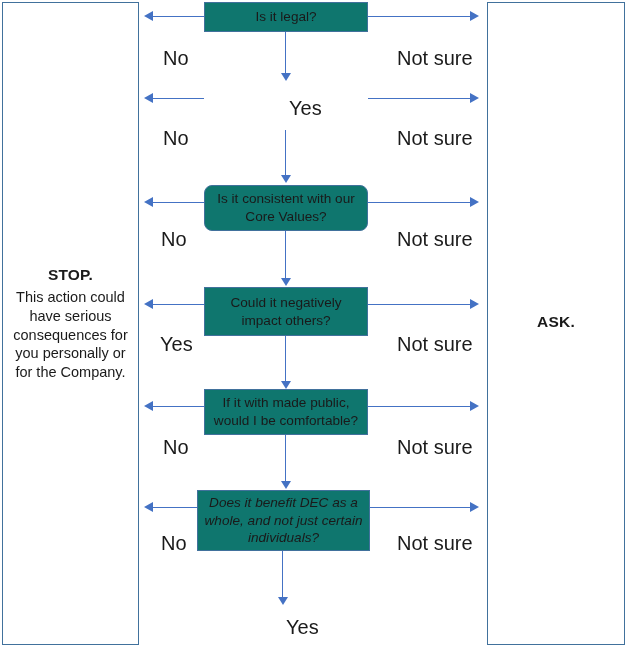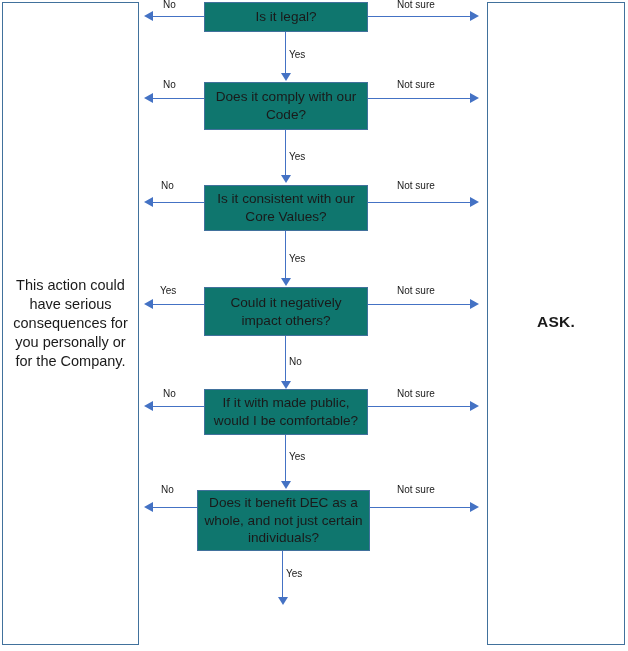--- a/index.html
+++ b/index.html
@@ -112,34 +112,36 @@
   }
   .arrow.right {
     border-top: 5px solid transparent;
     border-bottom: 5px solid transparent;
     border-left: 9px solid #4472C4;
   }
 
   
   .edge-label {
     position: absolute;
-    font-size: 10px;
+    font-size: 20px;
     color: #1a1a1a;
     white-space: nowrap;
     z-index: 3;
     line-height: 1;
+    margin-top: 48px;
   }
 </style>
 </head>
 <body>
 
 <div id="canvas">
 
   <div class="side-panel" id="stop-panel">
     <div class="panel-inner">
+      <span class="panel-title">STOP.</span>
       <span class="panel-body">This action could have serious consequences for you personally or for the Company.</span>
     </div>
   </div>
 
   <div class="side-panel" id="ask-panel">
     <div class="panel-inner">
       <span class="panel-title">ASK.</span>
     </div>
   </div>
 
@@ -152,34 +154,31 @@
   <div class="edge-label" style="left:163px; top:0px;">No</div>
 
   <div class="h-line" style="left:368px; top:16px; width:104px;"></div>
   <div class="arrow right" style="left:470px; top:11px;"></div>
   <div class="edge-label" style="left:397px; top:0px;">Not sure</div>
 
   <div class="v-line" style="left:285px; top:32px; height:42px;"></div>
   <div class="arrow down" style="left:281px; top:73px;"></div>
   <div class="edge-label" style="left:289px; top:50px;">Yes</div>
 
-  <div class="node" style="left:204px; top:82px; width:164px; height:48px;">
-    <span class="node-text">Does it comply with our Code?</span>
-  </div>
   <div class="h-line" style="left:152px; top:98px; width:52px;"></div>
   <div class="arrow left" style="left:144px; top:93px;"></div>
   <div class="edge-label" style="left:163px; top:80px;">No</div>
   <div class="h-line" style="left:368px; top:98px; width:104px;"></div>
   <div class="arrow right" style="left:470px; top:93px;"></div>
   <div class="edge-label" style="left:397px; top:80px;">Not sure</div>
   <div class="v-line" style="left:285px; top:130px; height:46px;"></div>
   <div class="arrow down" style="left:281px; top:175px;"></div>
   <div class="edge-label" style="left:289px; top:152px;">Yes</div>
 
-  <div class="node" style="left:204px; top:185px; width:164px; height:46px;">
+  <div class="node" style="left:204px; top:185px; width:164px; height:46px;border-radius:8px;">
     <span class="node-text">Is it consistent with our Core Values?</span>
   </div>
   <div class="h-line" style="left:152px; top:202px; width:52px;"></div>
   <div class="arrow left" style="left:144px; top:197px;"></div>
   <div class="edge-label" style="left:161px; top:181px;">No</div>
   <div class="h-line" style="left:368px; top:202px; width:104px;"></div>
   <div class="arrow right" style="left:470px; top:197px;"></div>
   <div class="edge-label" style="left:397px; top:181px;">Not sure</div>
   <div class="v-line" style="left:285px; top:231px; height:48px;"></div>
   <div class="arrow down" style="left:281px; top:278px;"></div>
@@ -204,21 +203,21 @@
   <div class="h-line" style="left:152px; top:406px; width:52px;"></div>
   <div class="arrow left" style="left:144px; top:401px;"></div>
   <div class="edge-label" style="left:163px; top:389px;">No</div>
   <div class="h-line" style="left:368px; top:406px; width:104px;"></div>
   <div class="arrow right" style="left:470px; top:401px;"></div>
   <div class="edge-label" style="left:397px; top:389px;">Not sure</div>
   <div class="v-line" style="left:285px; top:435px; height:47px;"></div>
   <div class="arrow down" style="left:281px; top:481px;"></div>
   <div class="edge-label" style="left:289px; top:452px;">Yes</div>
 
-  <div class="node" style="left:197px; top:490px; width:173px; height:61px;">
+  <div class="node" style="left:197px; top:490px; width:173px; height:61px;font-style:italic;">
     <span class="node-text" id="benefit-text">Does it benefit DEC as a whole, and not just certain individuals?</span>
   </div>
 
   <div class="grammar-underline" style="left:288px; top:510px; width:50px;"></div>
   <div class="grammar-underline" style="left:211px; top:530px; width:70px;"></div>
   <div class="h-line" style="left:152px; top:507px; width:45px;"></div>
   <div class="arrow left" style="left:144px; top:502px;"></div>
   <div class="edge-label" style="left:161px; top:485px;">No</div>
   <div class="h-line" style="left:370px; top:507px; width:102px;"></div>
   <div class="arrow right" style="left:470px; top:502px;"></div>

